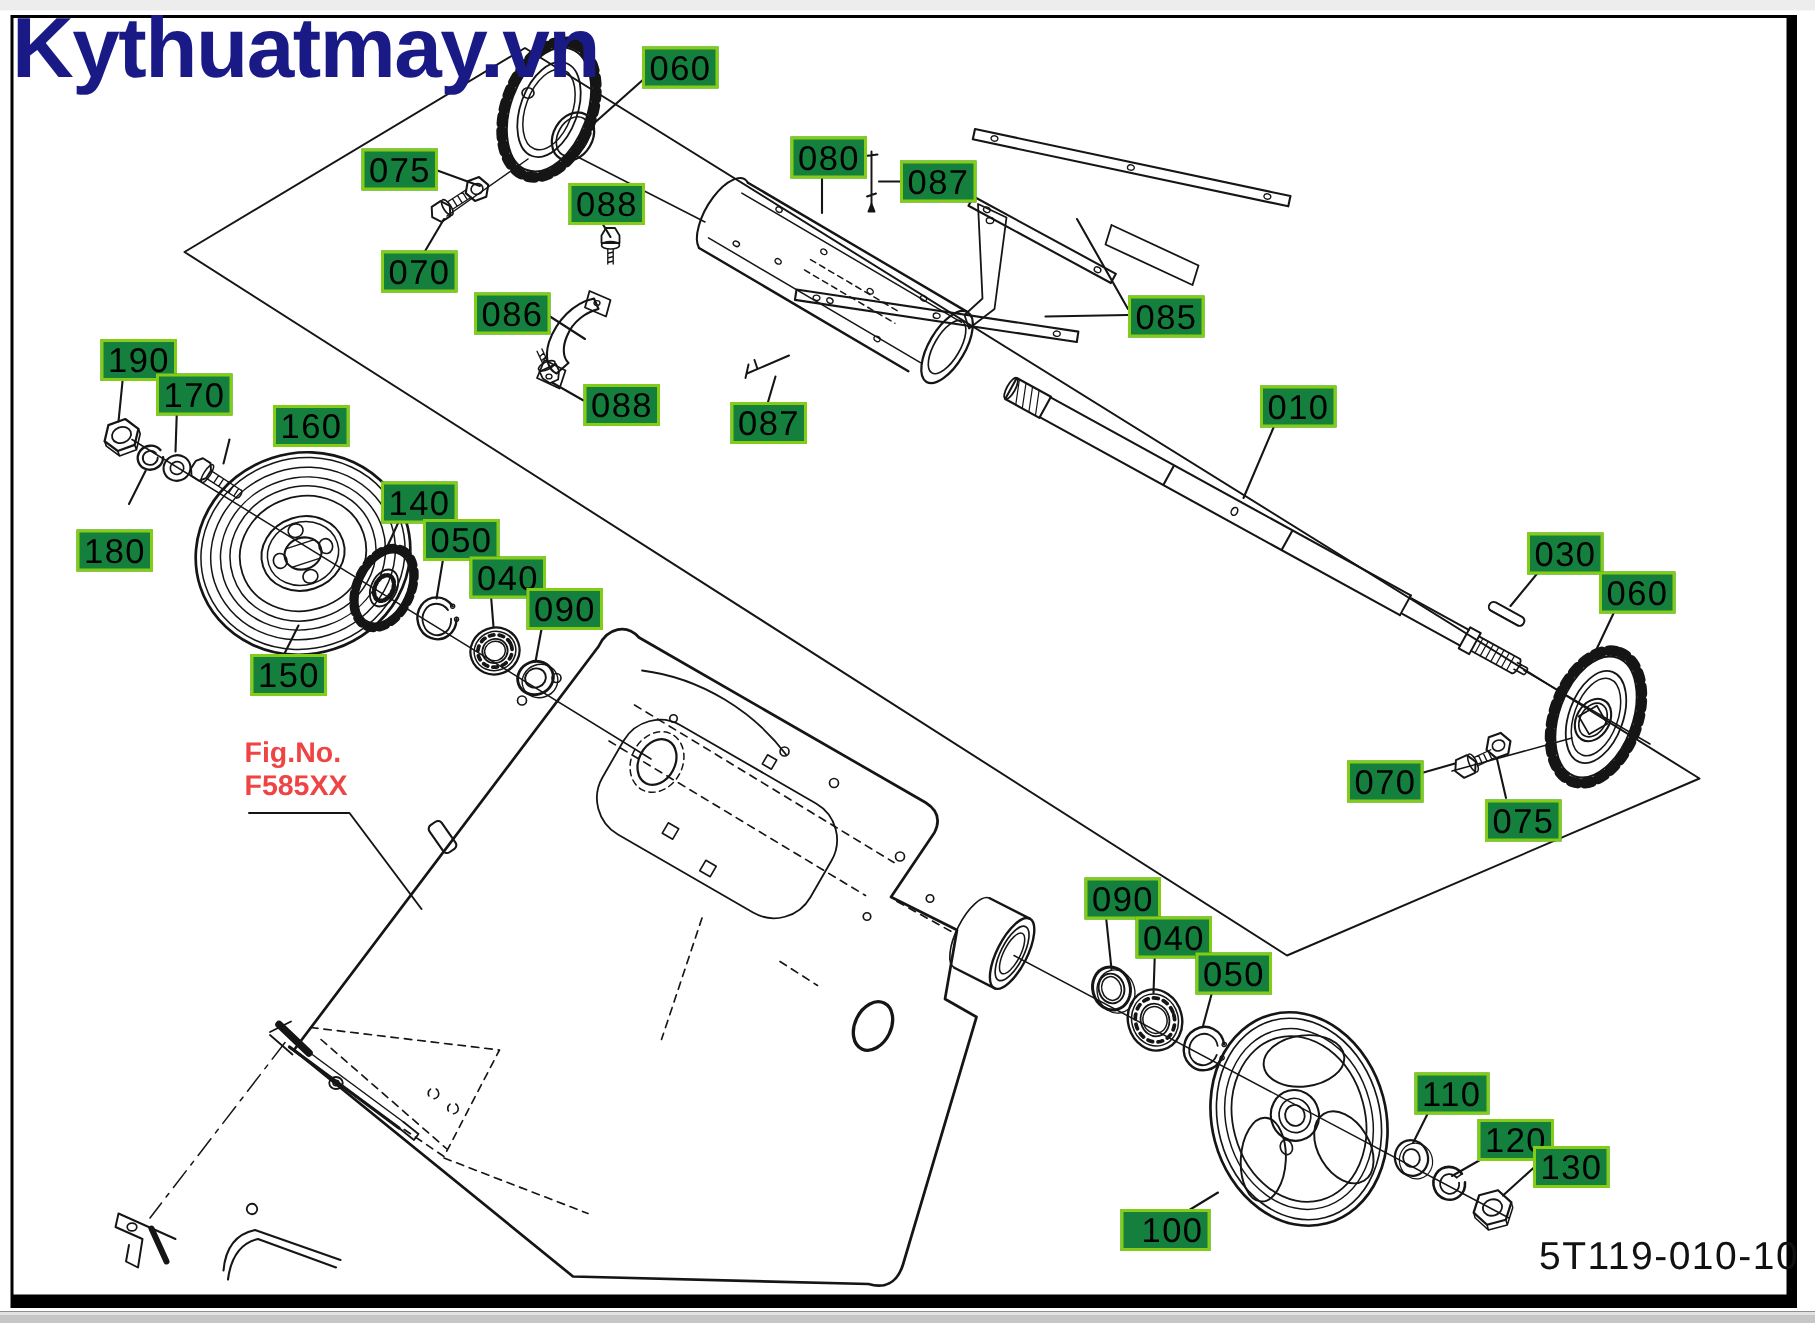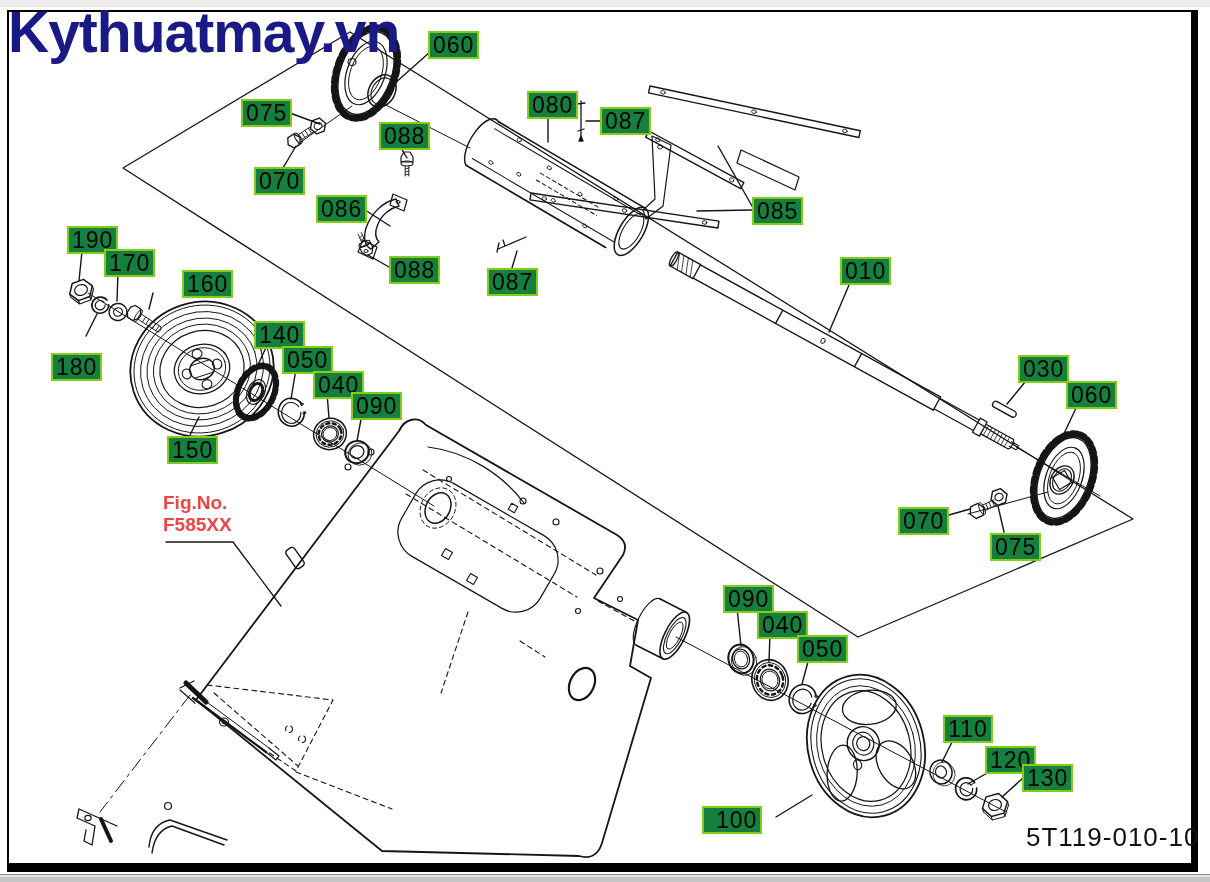--- a/index.html
+++ b/index.html
@@ -419,21 +419,21 @@
       <div class="plabel" style="left: 351px; top: 392px;">090</div>
       <div class="plabel" style="left: 167px; top: 436px;">150</div>
       <div class="plabel" style="left: 898px; top: 507px;">070</div>
       <div class="plabel" style="left: 990px; top: 533px;">075</div>
       <div class="plabel" style="left: 723px; top: 585px;">090</div>
       <div class="plabel" style="left: 757px; top: 611px;">040</div>
       <div class="plabel" style="left: 797px; top: 635px;">050</div>
       <div class="plabel" style="left: 943px; top: 715px;">110</div>
       <div class="plabel" style="left: 985px; top: 746px;">120</div>
       <div class="plabel" style="left: 1022px; top: 764px;">130</div>
-      <div class="plabel" style="left: 702px; top: 806px; padding-left: 12px;">100</div>
+      <div class="plabel" style="left: 747px; top: 806px; padding-left: 12px;">100</div>
     </div>
 
   <div class="logo">Kythuatmay.vn</div>
 
   <div class="figno">
     <div>Fig.No.</div>
     <div>F585XX</div>
   </div>
 
   <div class="drawnum">5T119-010-10</div>

